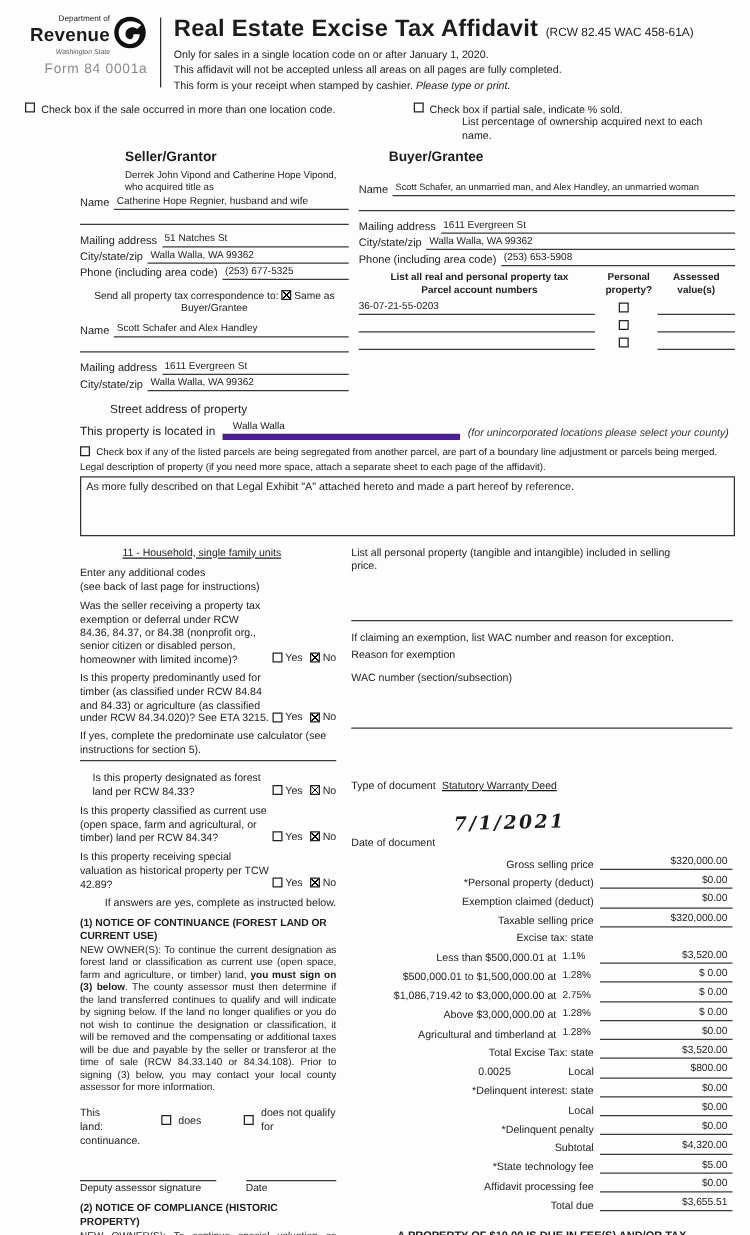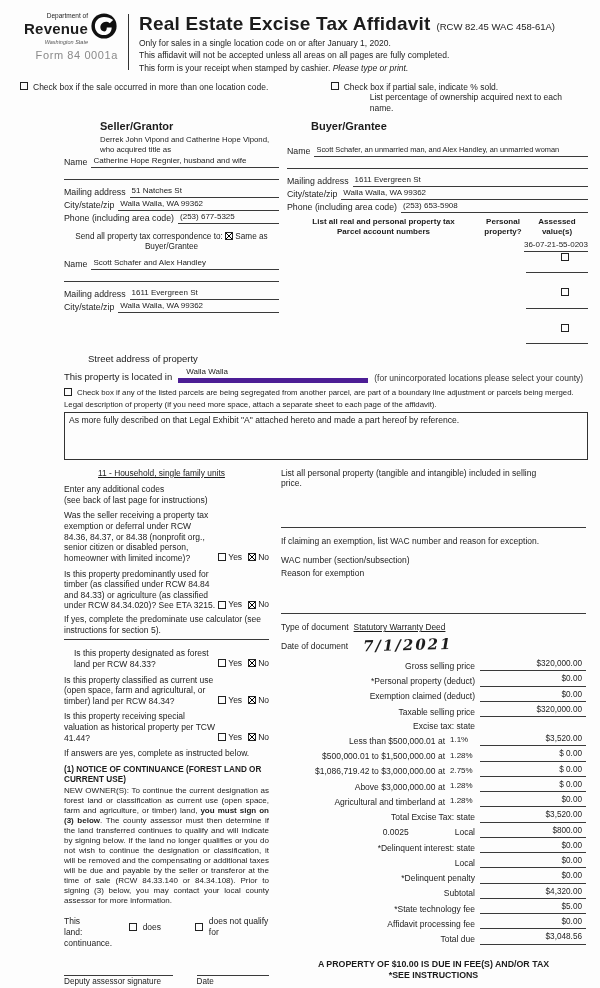--- a/index.html
+++ b/index.html
@@ -44,30 +44,30 @@
   .frow { display:flex; align-items:flex-end; margin-top:1px; }
   .frow .lbl { white-space:nowrap; padding-right:4px; font-size:8.8px; }
   .frow .val { flex:1; border-bottom:1px solid #3a3a3a; font-size:8px; padding:0 2px 1px 2px; min-height:10px; }
   .blankline { border-bottom:1px solid #3a3a3a; height:12px; }
   .preline { font-size:7.8px; margin-left:36px; margin-top:2px; }
   .corr-row { margin-top:8px; margin-bottom:6px; text-align:center; font-size:8.2px; }
   .parcel-head { display:flex; font-weight:bold; font-size:8px; text-align:center; margin-top:4px; }
   .parcel-head .ph1 { flex:1; }
   .parcel-head .ph2 { width:46px; }
   .parcel-head .ph3 { width:62px; }
-  .parcel-row { display:flex; align-items:flex-end; margin-top:3px;flex-direction:column; }
+  .parcel-row { display:flex; align-items:flex-end; margin-top:3px; }
   .parcel-row .pval { flex:1; border-bottom:1px solid #3a3a3a; font-size:8px; padding-bottom:1px; min-height:11px; }
   .parcel-row .pcb { width:46px; text-align:center; }
   .parcel-row .pass { width:62px; border-bottom:1px solid #3a3a3a; min-height:11px; margin-left:4px; }
   
   .prop { padding:8px 12px 0 64px; }
   .prop .frow .lbl { font-size:9.5px; }
   .located-row { display:flex; align-items:flex-end; margin-top:2px; }
   .located-row .lv { width:190px; border-bottom:5px solid #4c1d95; font-size:8px; padding:0 4px 1px 8px; }
-  .located-row .note { font-size:8.5px; color:#333; padding-left:6px;text-align:center; }
+  .located-row .note { font-style:italic; font-size:8.5px; color:#333; padding-left:6px;text-align:center; }
   .seg-row { display:flex; gap:5px; margin-top:5px; font-size:7.8px; align-items:flex-start; }
   .legal-lbl { font-size:7.8px; margin-top:2px; }
   .legal-box { border:1px solid #333; margin:2px 12px 0 64px; height:48px; padding:2px 4px; font-size:8.6px; }
   
   .main { display:grid; grid-template-columns:205px 1fr; column-gap:12px; padding:8px 14px 0 64px; }
   .code-line { margin-left:34px; text-decoration:underline; font-size:8.4px; }
   .small-note { margin-top:6px; }
   .q { display:flex; align-items:flex-end; margin-top:5px; }
   .q .q-text { flex:1; padding-right:3px; }
   .ynbox { white-space:nowrap; display:flex; align-items:center; gap:2px; padding-bottom:1px; }
@@ -83,21 +83,21 @@
   .sigcol .slbl { font-size:8.2px; margin-top:1px; }
   
   .fin { margin-top:4px; }
   .fin-row { display:flex; justify-content:flex-end; align-items:flex-end; margin-top:3px; }
   .fin-label { text-align:right; padding-right:5px; white-space:nowrap; }
   .fin-prefix { margin-right:46px; }
   .fin-rate { width:30px; text-align:left; font-size:8px; padding-bottom:1px; }
   .fv { width:106px; border-bottom:1px solid #3a3a3a; text-align:right; padding:0 4px 1px 0; font-size:8.2px; min-height:11px; }
   .fin-row.noline .fv { border-bottom:none; }
   .doc-row { display:flex; align-items:flex-end; margin-top:8px; }
-  .doc-row .lbl { padding-right:5px; }
+  .doc-row .lbl { padding-right:5px;margin-top:32px; }
   .doc-row .uval { text-decoration:underline; font-size:8.4px; }
   .handwrite { font-family:"DejaVu Serif", serif; font-style:italic; transform:rotate(-1.5deg); display:inline-block; }
   .hw-big { font-size:15px; font-weight:bold; letter-spacing:2px; }
   .minimum { text-align:center; font-weight:bold; font-size:8.8px; margin-top:14px; }
 </style>
 </head>
 <body>
 
 <div class="page">
 
@@ -286,29 +286,29 @@
       <div class="q">
         <span class="q-text">Is this property classified as current use (open space, farm and agricultural, or timber) land per RCW 84.34?</span>
         <span class="ynbox">
           <span class="cb"></span>
             <span class="yn-lbl">Yes</span>
           <span class="cb checked"></span>
             <span>No</span>
         </span>
       </div>
       <div class="q">
-        <span class="q-text">Is this property receiving special valuation as historical property per TCW 41.44?</span>
+        <span class="q-text">Is this property receiving special valuation as historical property per TCW 42.89?</span>
         <span class="ynbox">
           <span class="cb"></span>
             <span class="yn-lbl">Yes</span>
           <span class="cb checked"></span>
             <span>No</span>
         </span>
       </div>
-      <div class="small-note" style="margin-top:5px;">If answers are yes, complete as instructed below.</div>
+      <div class="small-note" style="margin-top:5px;text-align:right;">If answers are yes, complete as instructed below.</div>
 
       <div class="notice-title">(1) NOTICE OF CONTINUANCE (FOREST LAND OR CURRENT USE)</div>
       <div class="notice-body">
         <span>NEW OWNER(S): To continue the current designation as forest land or classification as current use (open space, farm and agriculture, or timber) land, </span><b>you must sign on (3) below</b><span>. The county assessor must then determine if the land transferred continues to qualify and will indicate by signing below. If the land no longer qualifies or you do not wish to continue the designation or classification, it will be removed and the compensating or additional taxes will be due and payable by the seller or transferor at the time of sale (RCW 84.33.140 or 84.34.108). Prior to signing (3) below, you may contact your local county assessor for more information.</span>
       </div>
 
       <div class="land-row">
         <span>This land:</span>
         <span class="gap"></span>
         <span class="cb"></span>
@@ -337,22 +337,22 @@
 
     </div>
 
     <div>
       <div>
         <span>List all personal property (tangible and intangible) included in selling</span><br>
         <span>price.</span>
       </div>
       <div class="rule" style="margin-top:38px;"></div>
       <div class="small-note" style="margin-top:8px;">If claiming an exemption, list WAC number and reason for exception.</div>
+      <div style="margin-top:3px;">Reason for exemption</div>
       <div style="margin-top:8px;">WAC number (section/subsection)</div>
-      <div style="margin-top:3px;">Reason for exemption</div>
       <div class="rule" style="margin-top:34px;"></div>
 
       <div class="doc-row">
         <span class="lbl">Type of document</span>
         <span class="uval">Statutory Warranty Deed</span>
       </div>
       <div class="doc-row" style="margin-top:4px;align-items:center;">
         <span class="lbl">Date of document</span>
         <span class="handwrite hw-big" style="margin-left:10px;">7/1/2021</span>
       </div>
@@ -431,21 +431,21 @@
         <div class="fin-row">
             <span class="fin-label">*State technology fee</span>
             <span class="fv">$5.00</span>
           </div>
         <div class="fin-row">
             <span class="fin-label">Affidavit processing fee</span>
             <span class="fv">$0.00</span>
           </div>
         <div class="fin-row">
             <span class="fin-label">Total due</span>
-            <span class="fv">$3,048.56</span>
+            <span class="fv">$3,655.51</span>
           </div>
       </div>
 
       <div class="minimum">
         <span>A PROPERTY OF $10.00 IS DUE IN FEE(S) AND/OR TAX</span><br>
         <span>*SEE INSTRUCTIONS</span>
       </div>
     </div>
   </div>
 

